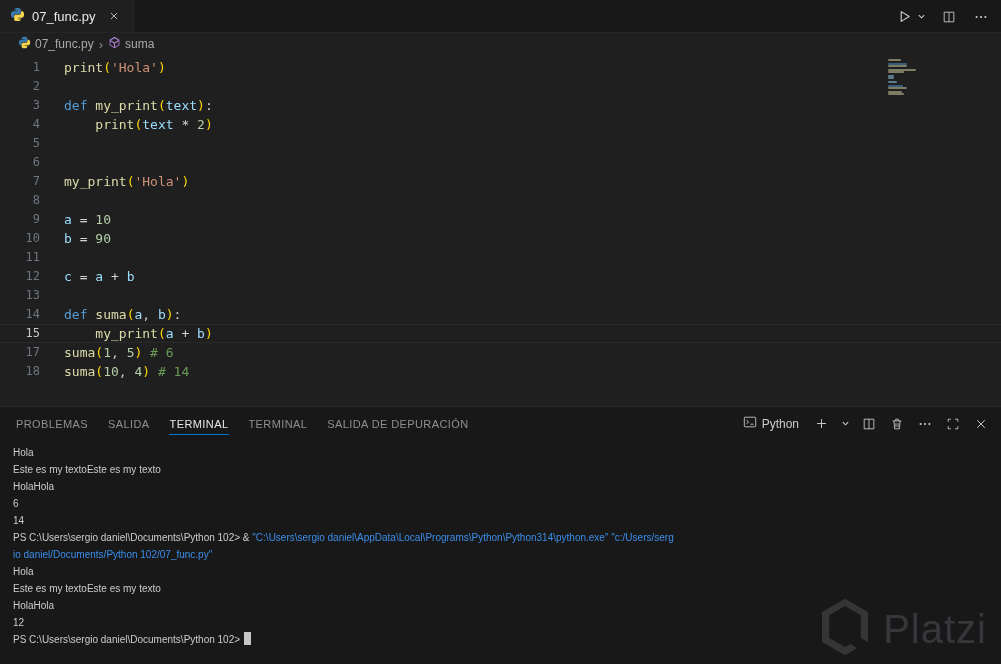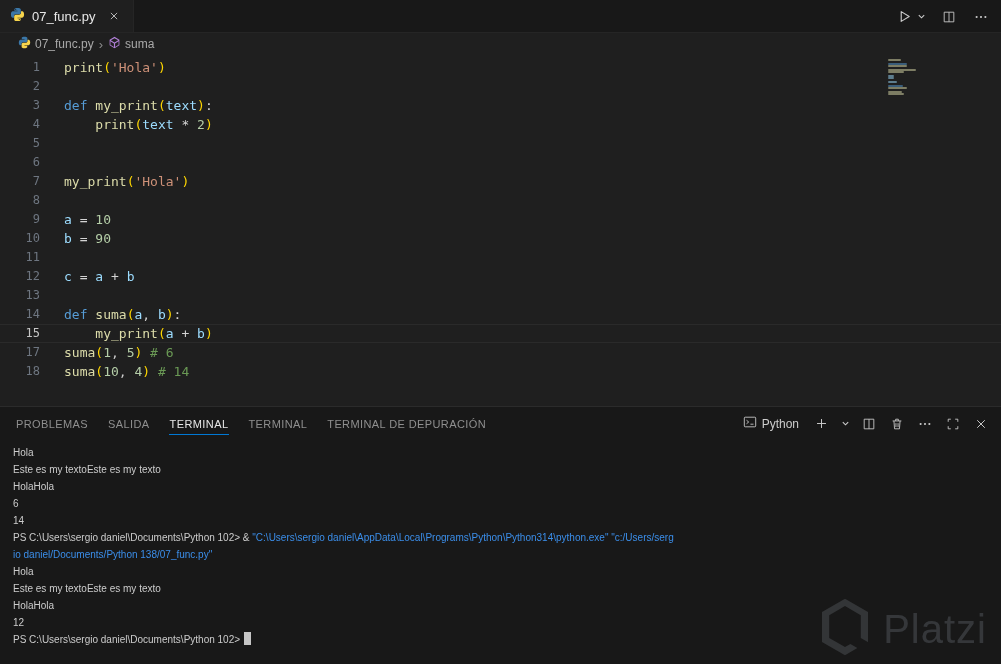--- a/index.html
+++ b/index.html
@@ -179,21 +179,21 @@
       </div>
   </div>
 
   <div class="panel">
     <div class="panel-header">
       <div class="ptabs">
           <span class="ptab">PROBLEMAS</span>
           <span class="ptab">SALIDA</span>
           <span class="ptab active">TERMINAL</span>
           <span class="ptab">TERMINAL</span>
-          <span class="ptab">TERMINAL DE DEPURACIÓN</span>
+          <span class="ptab">SALIDA DE DEPURACIÓN</span>
         </div>
       <div class="panel-actions">
         <span class="profile">
           <span>
             <svg width="14" height="14" viewBox="0 0 16 16">
                 <rect x="1.5" y="2.5" width="13" height="11" rx="1" fill="none" stroke="#cccccc"></rect>
                 <path fill="none" stroke="#cccccc" d="M4 6l2.5 2L4 10M8.5 10.5H12"></path>
               </svg>
           </span>
           <span>Python</span>
@@ -237,21 +237,21 @@
         </span>
       </div>
     </div>
     <div class="terminal">
         <div class="tline"><span style="color: rgb(204, 204, 204);">Hola</span></div>
         <div class="tline"><span style="color: rgb(204, 204, 204);">Este es my textoEste es my texto</span></div>
         <div class="tline"><span style="color: rgb(204, 204, 204);">HolaHola</span></div>
         <div class="tline"><span style="color: rgb(204, 204, 204);">6</span></div>
         <div class="tline"><span style="color: rgb(204, 204, 204);">14</span></div>
         <div class="tline"><span style="color: rgb(204, 204, 204);">PS C:\Users\sergio daniel\Documents\Python 102&gt; &amp; </span><span style="color: rgb(59, 142, 234);">"C:\Users\sergio daniel\AppData\Local\Programs\Python\Python314\python.exe" "c:/Users/serg</span></div>
-        <div class="tline"><span style="color: rgb(59, 142, 234);">io daniel/Documents/Python 138/07_func.py"</span></div>
+        <div class="tline"><span style="color: rgb(59, 142, 234);">io daniel/Documents/Python 102/07_func.py"</span></div>
         <div class="tline"><span style="color: rgb(204, 204, 204);">Hola</span></div>
         <div class="tline"><span style="color: rgb(204, 204, 204);">Este es my textoEste es my texto</span></div>
         <div class="tline"><span style="color: rgb(204, 204, 204);">HolaHola</span></div>
         <div class="tline"><span style="color: rgb(204, 204, 204);">12</span></div>
         <div class="tline"><span style="color: rgb(204, 204, 204);">PS C:\Users\sergio daniel\Documents\Python 102&gt; </span><span class="term-cursor"></span></div>
       </div>
     <div class="watermark">
       <span>
         <svg width="52" height="58" viewBox="0 0 60 68">
           <path fill="rgba(160,170,180,0.20)" fill-rule="evenodd" d="M30 1L3 16.5v35L30 67l14.5-8.3-8.2-4.8L30 57.5 11.5 46.8V20.2L30 9.5l18.5 10.7v26.6l8.2 4.7.3-.2v-35z"></path>

